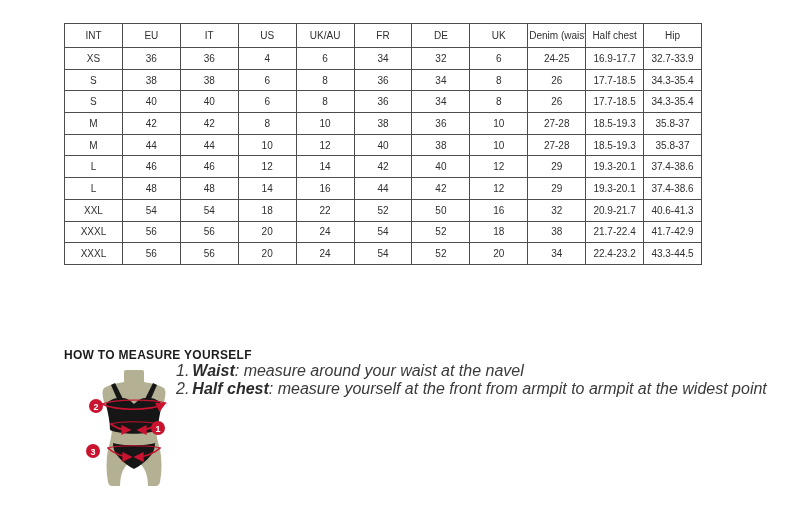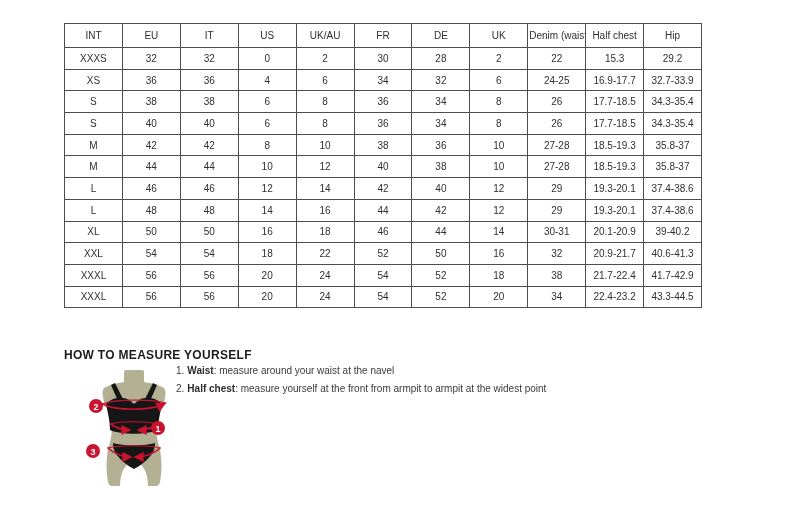--- a/index.html
+++ b/index.html
@@ -48,22 +48,23 @@
     color: #1c1c1c;
   }
   .figure {
     position: absolute;
     left: 82px; top: 369px;
     width: 104px; height: 124px;
   }
   .instructions {
     position: absolute;
     left: 176px; top: 366px;
-    font-size: 10px;
+    font-size: 16px;
     color: #3a3a3a;
+    font-style: italic;
   }
   .instruction { margin-bottom: 7.5px; line-height: 10px; }
   .instruction .num  { margin-right: 3px; }
   .instruction .term { font-weight: 700; color: #2b2b2b; }
 
   
   .skin     { fill: #b3b094; }
   .garment  { fill: #161616; }
   .red-line { stroke: #c9132f; stroke-width: 1.7; fill: none; stroke-linecap: round; }
   .red-line-thin { stroke: #c9132f; stroke-width: 1.2; fill: none; stroke-linecap: round; opacity: 0.95; }
@@ -93,33 +94,20 @@
             <th>FR</th>
             <th>DE</th>
             <th>UK</th>
             <th>Denim (waist)</th>
             <th>Half chest</th>
             <th>Hip</th>
           </tr>
       </thead>
       <tbody>
           <tr>
-            <td>XXXS</td>
-            <td>32</td>
-            <td>32</td>
-            <td>0</td>
-            <td>2</td>
-            <td>30</td>
-            <td>28</td>
-            <td>2</td>
-            <td>22</td>
-            <td>15.3</td>
-            <td>29.2</td>
-          </tr>
-          <tr>
             <td>XS</td>
             <td>36</td>
             <td>36</td>
             <td>4</td>
             <td>6</td>
             <td>34</td>
             <td>32</td>
             <td>6</td>
             <td>24-25</td>
             <td>16.9-17.7</td>
@@ -197,33 +185,20 @@
             <td>14</td>
             <td>16</td>
             <td>44</td>
             <td>42</td>
             <td>12</td>
             <td>29</td>
             <td>19.3-20.1</td>
             <td>37.4-38.6</td>
           </tr>
           <tr>
-            <td>XL</td>
-            <td>50</td>
-            <td>50</td>
-            <td>16</td>
-            <td>18</td>
-            <td>46</td>
-            <td>44</td>
-            <td>14</td>
-            <td>30-31</td>
-            <td>20.1-20.9</td>
-            <td>39-40.2</td>
-          </tr>
-          <tr>
             <td>XXL</td>
             <td>54</td>
             <td>54</td>
             <td>18</td>
             <td>22</td>
             <td>52</td>
             <td>50</td>
             <td>16</td>
             <td>32</td>
             <td>20.9-21.7</td>

